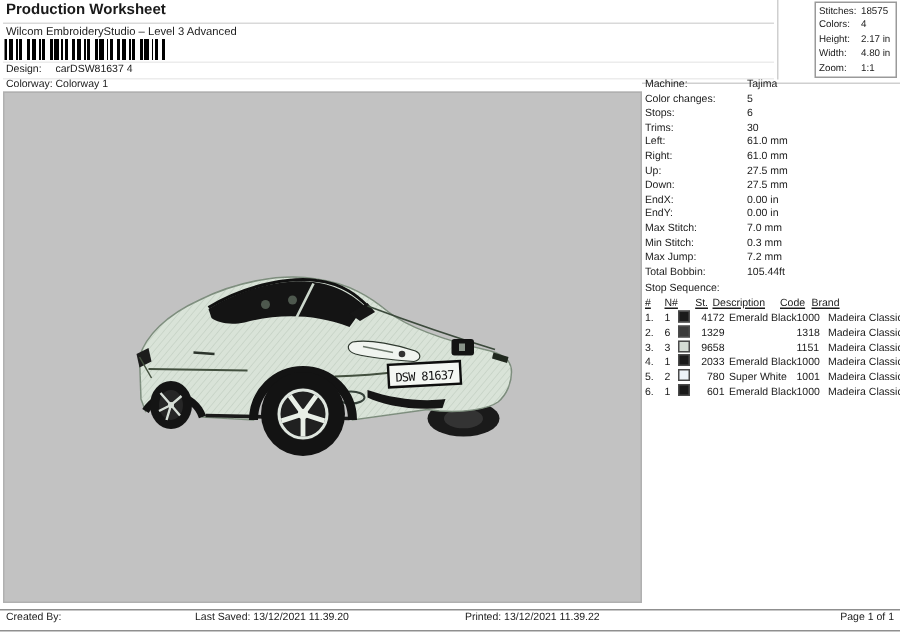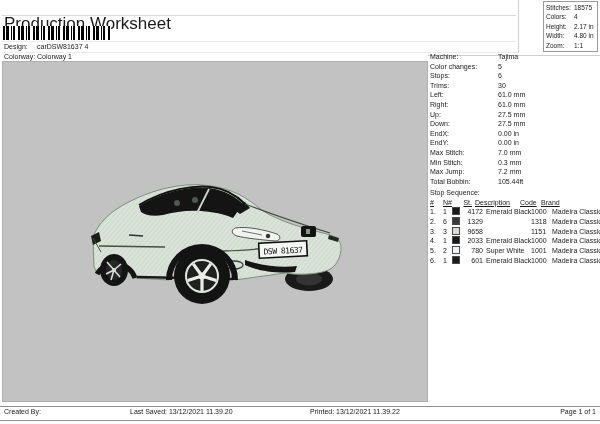--- a/index.html
+++ b/index.html
@@ -1,20 +1,20 @@
 <!DOCTYPE html>
 <html style="--canvas: #c2c2c2; --car_body: #d9e3d8; --stitch_black: #141414; --plate_white: #f4f7f3;"><head>
 <meta charset="utf-8">
 <style>
   html,body{margin:0;padding:0;background:#fff;}
   #sheet{position:relative;width:600px;height:424px;background:#fff;overflow:hidden;
          font-family:"Liberation Sans",sans-serif;color:#1a1a1a;}
   .abs{position:absolute;}
   
-  .title{left:4px;top:14px;font-size:17px;font-weight:normal;}
+  .title{left:4px;top:1px;font-size:10px;font-weight:bold;}
   .rule{background:#d9d9d9;height:1px;}
   .subtitle{left:4px;top:16px;font-size:7.5px;color:#222;}
   .barcode{left:3px;top:26px;width:108px;height:14px;
     background:repeating-linear-gradient(90deg,#000 0 2px,#fff 2px 3px,#000 3px 6px,#fff 6px 8px,#000 8px 9px,#fff 9px 10px,#000 10px 12px,#fff 12px 15px);}
   .hrow{font-size:7px;white-space:nowrap;}
   .hrow .lab{display:inline-block;width:33px;}
   .vline{width:1px;background:#cfcfcf;}
   
   .sumbox{left:543px;top:1px;width:55px;height:51px;border:1px solid #9a9a9a;box-sizing:border-box;padding:1px 0 0 2px;}
   .srow{height:9.4px;line-height:9.4px;font-size:6.5px;white-space:nowrap;}
@@ -44,20 +44,21 @@
   .frule{background:#8f8f8f;height:1px;left:0;width:600px;}
   .ftext{top:408px;font-size:7px;}
 </style>
 </head>
 <body>
 
 <div id="sheet">
 
   <div class="abs title">Production Worksheet</div>
   <div class="abs rule" style="left:2px;top:14.5px;width:514px;"></div>
+  <div class="abs subtitle">Wilcom EmbroideryStudio – Level 3 Advanced</div>
   <div class="abs barcode"></div>
   <div class="abs rule" style="left:2px;top:41px;width:514px;background:#ececec;"></div>
   <div class="abs hrow" style="left:4px;top:42.5px;">
     <span class="lab">Design:</span><span>carDSW81637 4</span>
   </div>
   <div class="abs rule" style="left:2px;top:51.5px;width:514px;background:#ececec;"></div>
   <div class="abs hrow" style="left:4px;top:52.5px;">
     <span class="lab">Colorway:</span><span>Colorway 1</span>
   </div>
   <div class="abs vline" style="left:518px;top:0;height:53px;"></div>

